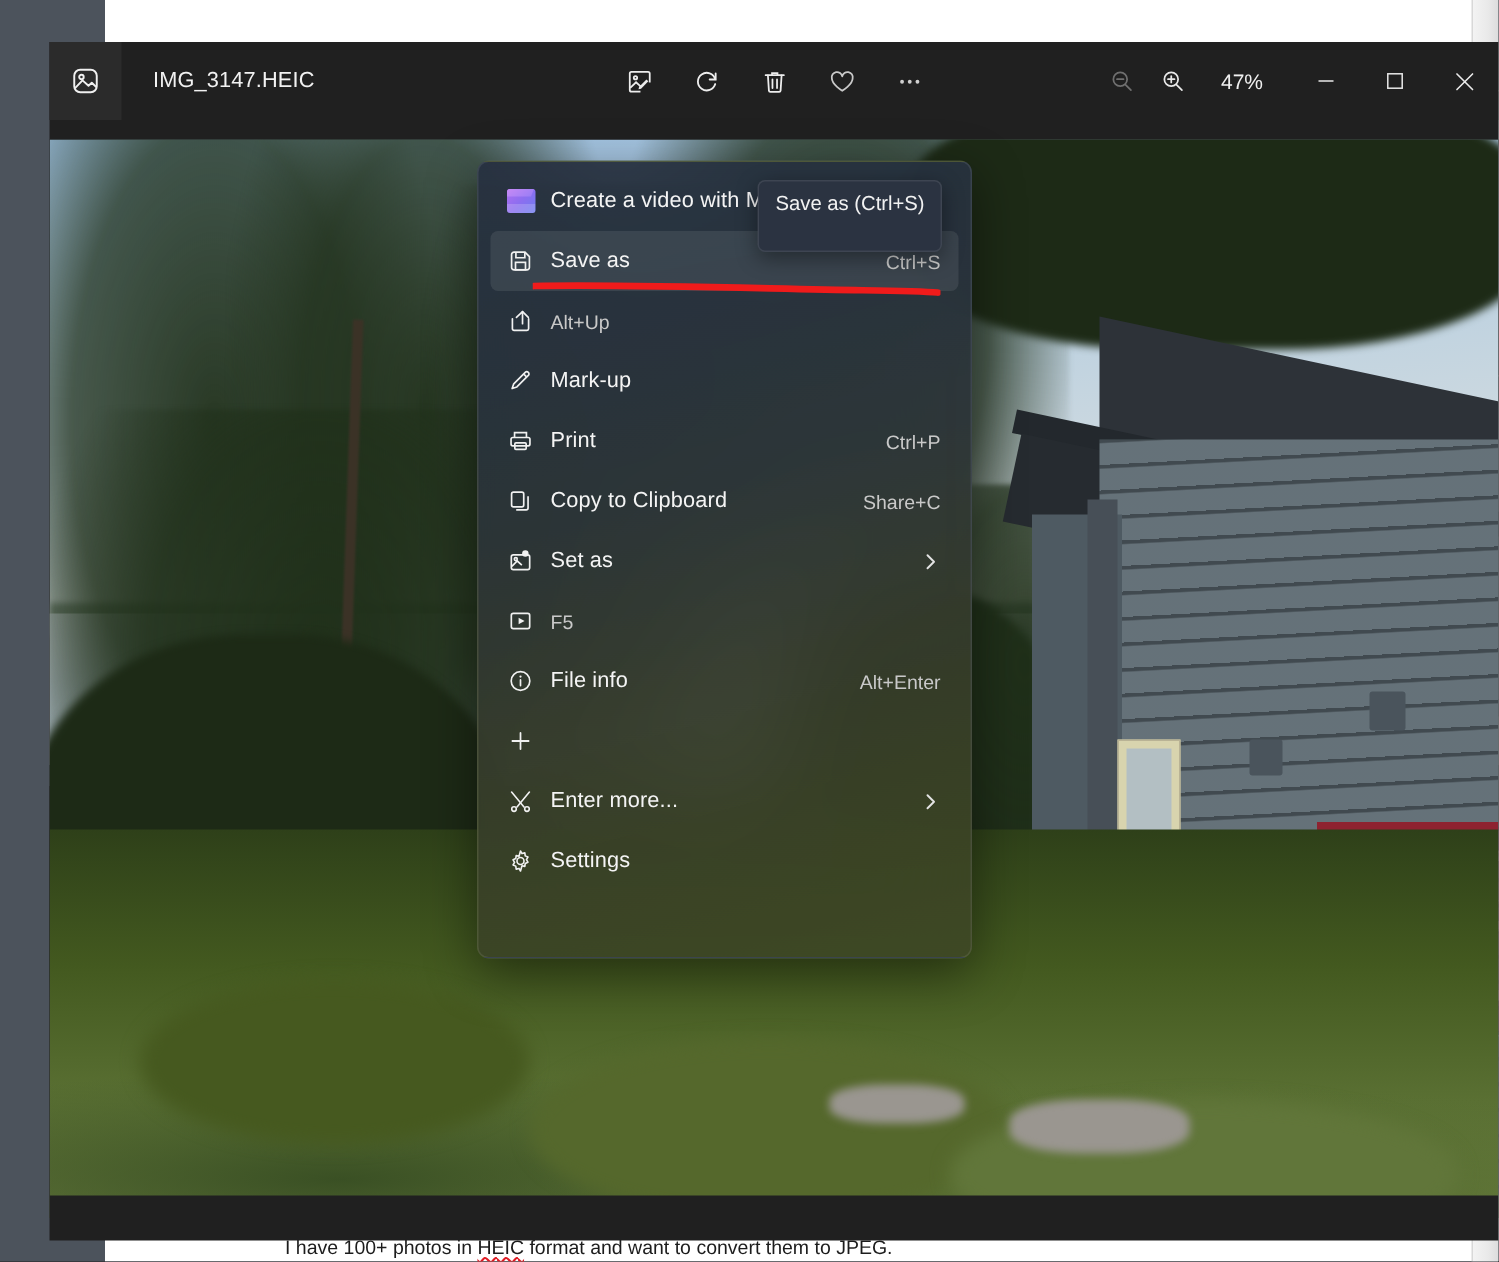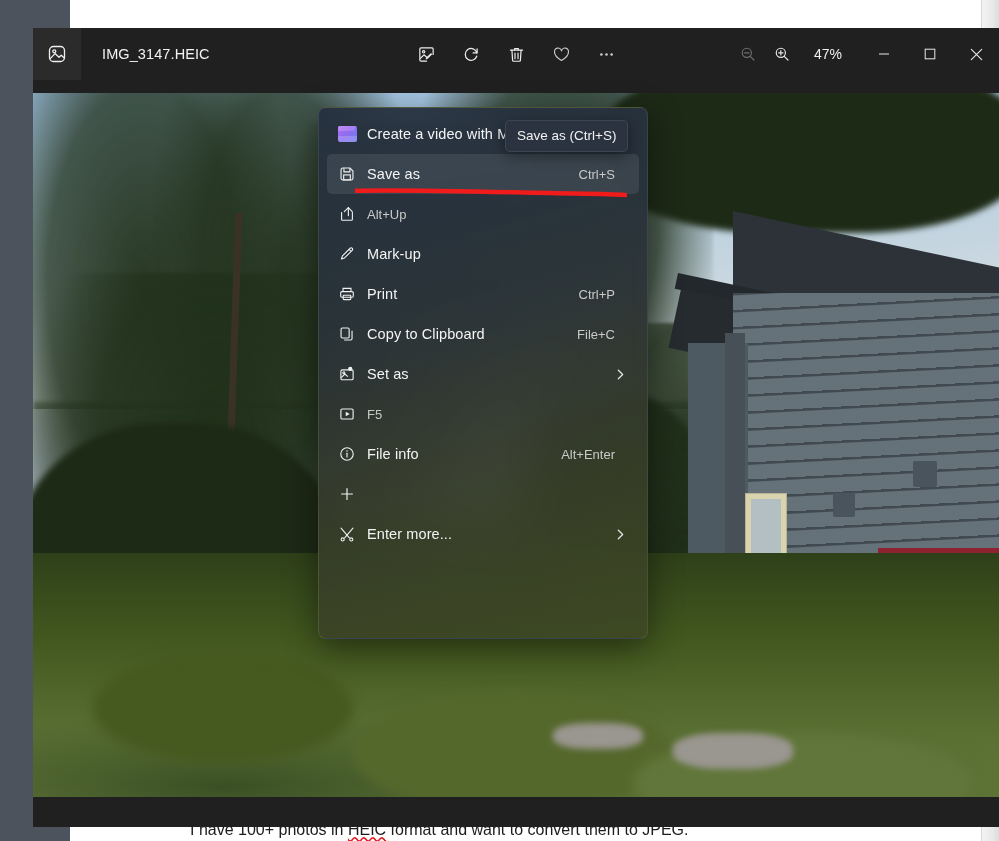--- a/index.html
+++ b/index.html
@@ -17,21 +17,21 @@
   }
   #backdrop-page-right-edge {
     position: absolute; right: 0; top: 0; width: 18px; height: 841px;
     background: linear-gradient(90deg,#f3f3f3 0%, #e9e9e9 60%, #dcdcdc 100%);
     border-left: 1px solid #d8d8d8;
   }
   .bg-rule { position: absolute; right: 0; width: 18px; height: 1px; background: #d0d0d0; }
 
   #backdrop-text {
     position: absolute; left: 120px; bottom: 2px;
-    font-size: 16px; color: #1c1c1c; white-space: nowrap;
+    font-size: 13px; color: #1c1c1c; white-space: nowrap;
   }
   #backdrop-text .misspell {
     text-decoration: underline wavy #e01b24;
     text-decoration-skip-ink: none;
   }
 
   
   #photos-window {
     position: absolute; left: 33px; top: 28px;
     width: 966px; height: 799px;
@@ -192,21 +192,21 @@
     position: relative; height: 40px; margin: 0 4px;
     display: flex; align-items: center; border-radius: 5px;
     color: #f4f4f4; font-size: 14.5px;
   }
   .menu-item.highlighted { background: rgba(255,255,255,.085); }
   .mi-icon {
     width: 40px; flex: 0 0 40px; display: flex;
     align-items: center; justify-content: center; color: #f1f1f1;
   }
   .mi-label { flex: 1 1 auto; white-space: nowrap; letter-spacing: .1px; }
-  .mi-accel { color: #c9c9c9; font-size: 13px; margin-right: 24px; white-space: nowrap; }
+  .mi-accel { color: #c9c9c9; font-size: 13px; margin-right: 12px; white-space: nowrap; }
   .mi-chevron { color: #e3e3e3; margin-right: 12px; display: flex; align-items: center; }
 
   
   .clipchamp {
     width: 19px; height: 16px; border-radius: 2px;
     background: linear-gradient(135deg,#b06ff0 0%, #8c6ef0 50%, #6e7df0 100%);
     position: relative; overflow: hidden;
   }
   .clipchamp:before {
     content:''; position: absolute; left: 0; top: 0; width: 100%; height: 5px;
@@ -219,21 +219,21 @@
 
   
   #annotation-stroke {
     position: absolute; left: 322px; top: 160px; width: 272px; height: 10px;
     z-index: 30; pointer-events: none;
   }
 
   
   #tooltip {
     position: absolute; left: 472px; top: 92px;
-    padding: 7px 11px 8px;
+    padding: 7px 11px 24px;
     background: #2b3341;
     border: 1px solid rgba(255,255,255,.09);
     border-radius: 5px;
     color: #f2f2f2; font-size: 13.5px; white-space: nowrap;
     box-shadow: 0 4px 14px rgba(0,0,0,.40);
     z-index: 40;
   }
 </style>
 </head>
 <body>
@@ -447,21 +447,21 @@
     </div>
 
     <div class="menu-item">
       <span class="mi-icon">
         <svg width="18" height="18" viewBox="0 0 20 20" fill="none" stroke="#f1f1f1" stroke-width="1.25">
           <rect x="3.4" y="3.4" width="9" height="11" rx="1.4"></rect>
           <path d="M6.8 16.6h7.4a1.4 1.4 0 0 0 1.4-1.4V6.4"></path>
         </svg>
       </span>
       <span class="mi-label">Copy to Clipboard</span>
-      <span class="mi-accel">File+C</span>
+      <span class="mi-accel">Share+C</span>
     </div>
 
     <div class="menu-item">
       <span class="mi-icon">
         <svg width="18" height="18" viewBox="0 0 20 20" fill="none" stroke="#f1f1f1" stroke-width="1.25">
           <rect x="3.2" y="5.4" width="13.6" height="11" rx="1.5"></rect>
           <path d="M3.6 14 L7.6 10 L11 13"></path>
             <circle cx="6.5" cy="8.6" r="1.1"></circle>
           <circle cx="13.6" cy="4.4" r="2.4" fill="#f1f1f1" stroke="none"></circle>
         </svg>
@@ -516,20 +516,30 @@
         </svg>
       </span>
       <span class="mi-label">Enter more...</span>
       <span class="mi-chevron">
         <svg width="13" height="13" viewBox="0 0 12 12" fill="none" stroke="#e3e3e3" stroke-width="1.2" stroke-linecap="round" stroke-linejoin="round">
             <path d="M4 2 L8 6 L4 10"></path>
           </svg>
       </span>
     </div>
 
+    <div class="menu-item">
+      <span class="mi-icon">
+        <svg width="18" height="18" viewBox="0 0 20 20" fill="none" stroke="#f1f1f1" stroke-width="1.2">
+          <circle cx="10" cy="10" r="2.6"></circle>
+          <path d="M10 2.6l1.1 1.9 2.1-.5.3 2.2 2 .9-1.1 1.9 1.1 1.9-2 .9-.3 2.2-2.1-.5L10 17.4l-1.1-1.9-2.1.5-.3-2.2-2-.9 1.1-1.9L4.5 9.1l2-.9.3-2.2 2.1.5z" stroke-linejoin="round"></path>
+        </svg>
+      </span>
+      <span class="mi-label">Settings</span>
+      <span class="mi-accel"></span>
+    </div>
   </div>
 
   <div id="tooltip">Save as (Ctrl+S)</div>
 
   <svg id="annotation-stroke" viewBox="0 0 272 12" preserveAspectRatio="none">
     <path d="M1 3.2 C 60 1.6, 150 5.2, 220 6.6 C 245 7.1, 262 7.6, 270 8.4" stroke="#f01b1b" stroke-width="5.4" fill="none" stroke-linecap="round"></path>
   </svg>
 
 </div>
 

